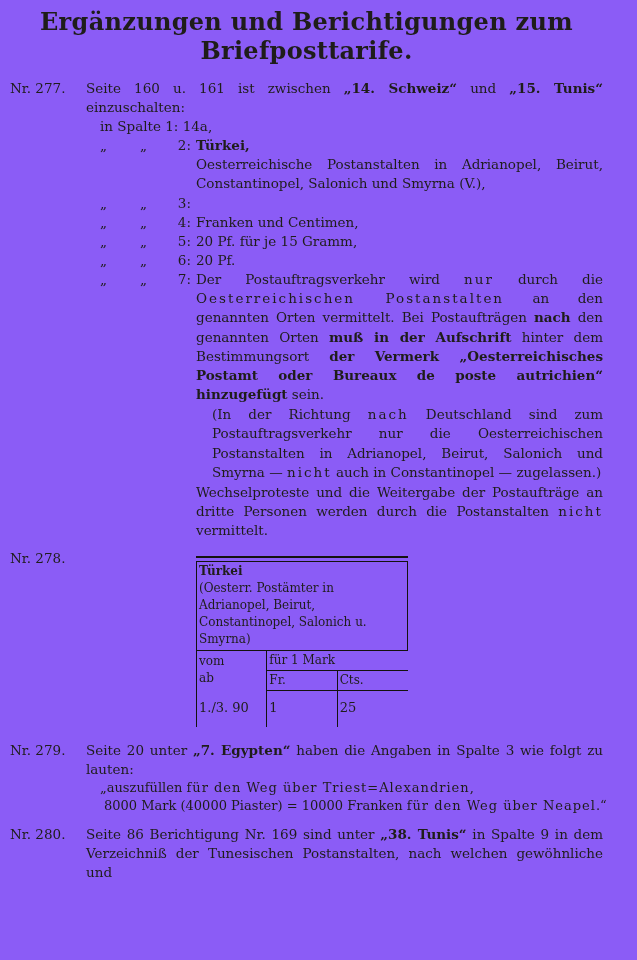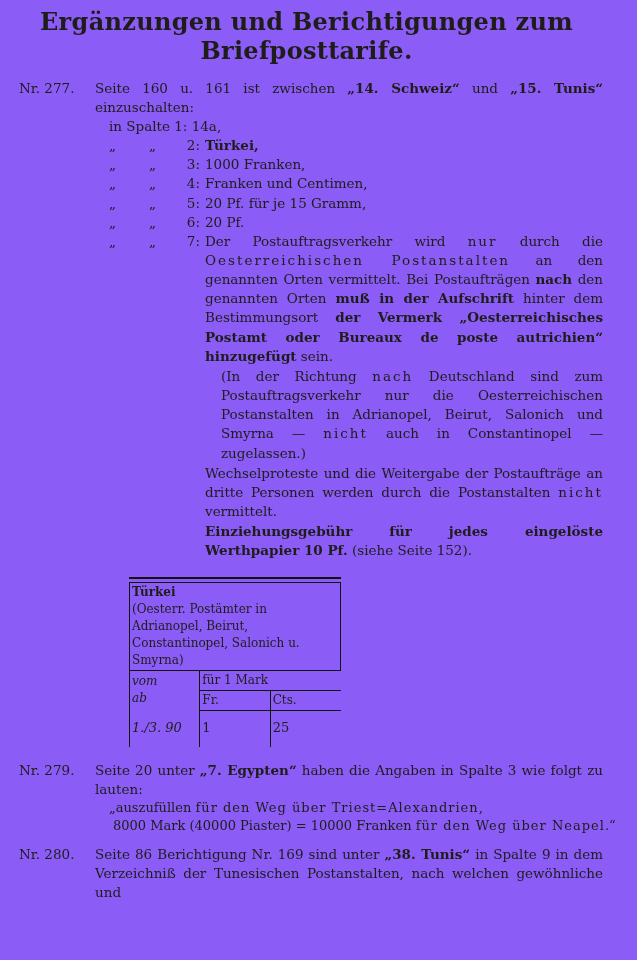--- a/index.html
+++ b/index.html
@@ -11,21 +11,21 @@
     font-family:"DejaVu Serif","Liberation Serif",serif;
     font-size:13.5px;line-height:1.42;
     box-sizing:border-box;
     padding:6px 34px 0 10px;
     overflow:hidden;
   }
   .title{
     font-size:24px;font-weight:bold;text-align:center;
     margin:2px 0 13px 0;letter-spacing:.3px;line-height:1.2;
   }
-  .item{display:flex;margin-bottom:9px;margin-left:9px;}
+  .item{display:flex;margin-bottom:9px;}
   .no{flex:0 0 76px;}
   .bd{flex:1;min-width:0;}
   p{margin:0;text-align:justify;}
   .bf{font-weight:bold;}
   .sp{letter-spacing:2px;}
   .indent1{margin-left:14px;}
   
   .srow{display:flex;}
   .d1{flex:0 0 40px;padding-left:14px;}
   .d2{flex:0 0 34px;}
@@ -34,21 +34,21 @@
   .paren{margin-left:16px;margin-top:1px;}
   .mt1{margin-top:1px;}
   .kopf{text-indent:8px;margin-top:3px;}
   
   .tblwrap{margin:7px 0 5px 110px;width:212px;}
   .toprule{height:3px;border-top:2.5px solid #14120f;border-bottom:1px solid #14120f;margin-bottom:0;}
   table.rates{border-collapse:collapse;width:212px;font-size:12px;table-layout:fixed;}
   table.rates td{padding:1px 2px;}
   .thead{border-left:1.3px solid #14120f;border-right:1px solid #14120f;border-bottom:1px solid #14120f;padding:2px 3px 3px 3px;}
   .thead .tt{font-weight:bold;}
-  .c-from{width:80px;border-left:1.3px solid #14120f;font-style:italic;}
+  .c-from{width:80px;border-left:1.3px solid #14120f;}
   .c-grp{border-left:1px solid #14120f;border-bottom:1px solid #14120f;}
   .c-fr{width:58px;border-left:1px solid #14120f;}
   .c-cts{width:74px;border-left:1px solid #14120f;}
   .subhead td{border-bottom:1.8px solid #14120f;}
   .drow td{height:34px;vertical-align:middle;font-size:13px;}
   
   .q1{margin-left:14px;white-space:nowrap;font-size:13px;}
   .q2{margin-left:18px;white-space:nowrap;font-size:13px;}
   .q1 .sp,.q2 .sp{letter-spacing:1px;}
 </style>
@@ -64,27 +64,27 @@
     <div class="bd">
       <p><span>Seite 160 u. 161 ist zwischen </span><span class="bf">„14. Schweiz“</span><span> und </span><span class="bf">„15. Tunis“</span><span> einzuschalten:</span></p>
       <div class="indent1">in Spalte 1: 14a,</div>
 
       <div class="srow">
         <span class="d1">„</span>
           <span class="d2">„</span>
           <span class="nm">2:</span>
         <div class="rt">
           <span class="bf">Türkei,</span>
+          <div>Oesterreichische Postanstalten in Adrianopel, Beirut, Constantinopel, Salonich und Smyrna (V.),</div>
         </div>
       </div>
       <div class="srow">
         <span class="d1">„</span>
           <span class="d2">„</span>
           <span class="nm">3:</span>
-        <div class="rt">1000 Franken,</div>
       </div>
       <div class="srow">
         <span class="d1">„</span>
           <span class="d2">„</span>
           <span class="nm">4:</span>
         <div class="rt">Franken und Centimen,</div>
       </div>
       <div class="srow">
         <span class="d1">„</span>
           <span class="d2">„</span>
@@ -99,28 +99,28 @@
       </div>
 
       <div class="srow">
         <span class="d1">„</span>
           <span class="d2">„</span>
           <span class="nm">7:</span>
         <div class="rt">
           <p><span>Der Postauftragsverkehr wird </span><span class="sp">nur</span><span> durch die </span><span class="sp">Oesterreichischen Postanstalten</span><span> an den genannten Orten vermittelt. Bei Postaufträgen </span><span class="bf">nach</span><span> den genannten Orten </span><span class="bf">muß in der Aufschrift</span><span> hinter dem Bestimmungsort </span><span class="bf">der Vermerk „Oesterreichisches Postamt oder Bureaux de poste autrichien“ hinzugefügt</span><span> sein.</span></p>
           <p class="paren"><span>(In der Richtung </span><span class="sp">nach</span><span> Deutschland sind zum Postauftragsverkehr nur die Oesterreichischen Postanstalten in Adrianopel, Beirut, Salonich und Smyrna — </span><span class="sp">nicht</span><span> auch in Constantinopel — zugelassen.)</span></p>
           <p class="mt1"><span>Wechselproteste und die Weitergabe der Postaufträge an dritte Personen werden durch die Postanstalten </span><span class="sp">nicht</span><span> vermittelt.</span></p>
-          <p class="mt1"><span class="bf">Einziehungsgebühr für jedes eingelöste Werthpapier 10 Pf.</span><span> (siehe Seite 152).</span></p>
         </div>
       </div>
 
     </div>
   </div>
 
   <div class="item">
+    <div class="no">Nr. 278.</div>
     <div class="bd">
 
       <div class="tblwrap">
         <div class="toprule"></div>
         <table class="rates">
           <tbody>
               <tr>
             <td colspan="3" class="thead">
               <div class="tt">Türkei</div>
               <div>(Oesterr. Postämter in Adrianopel, Beirut,</div>

